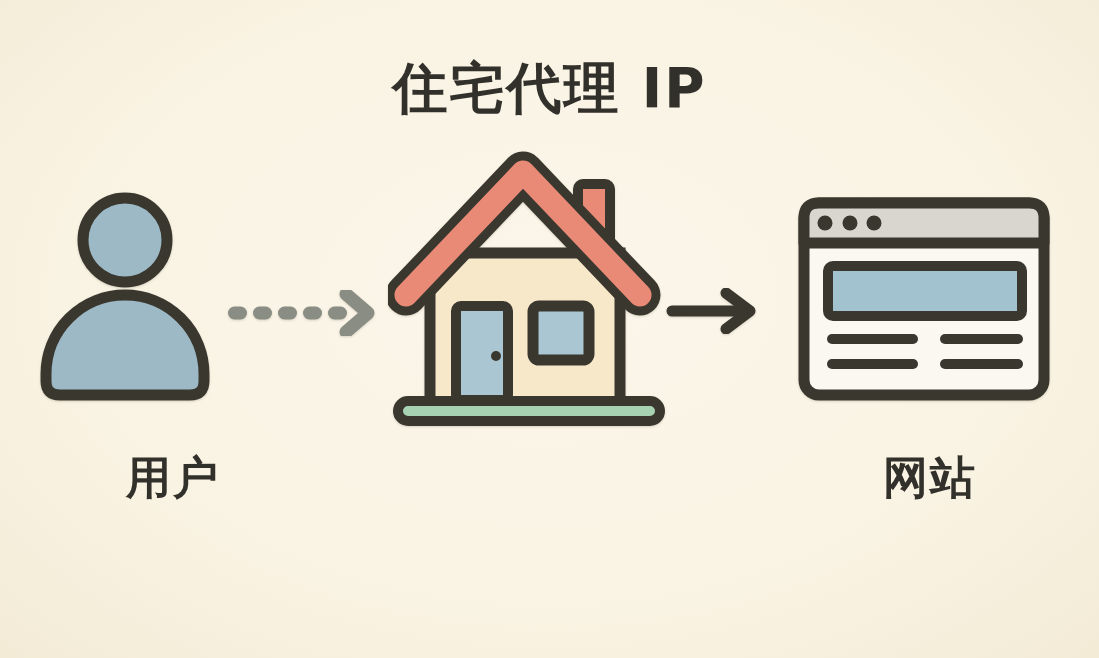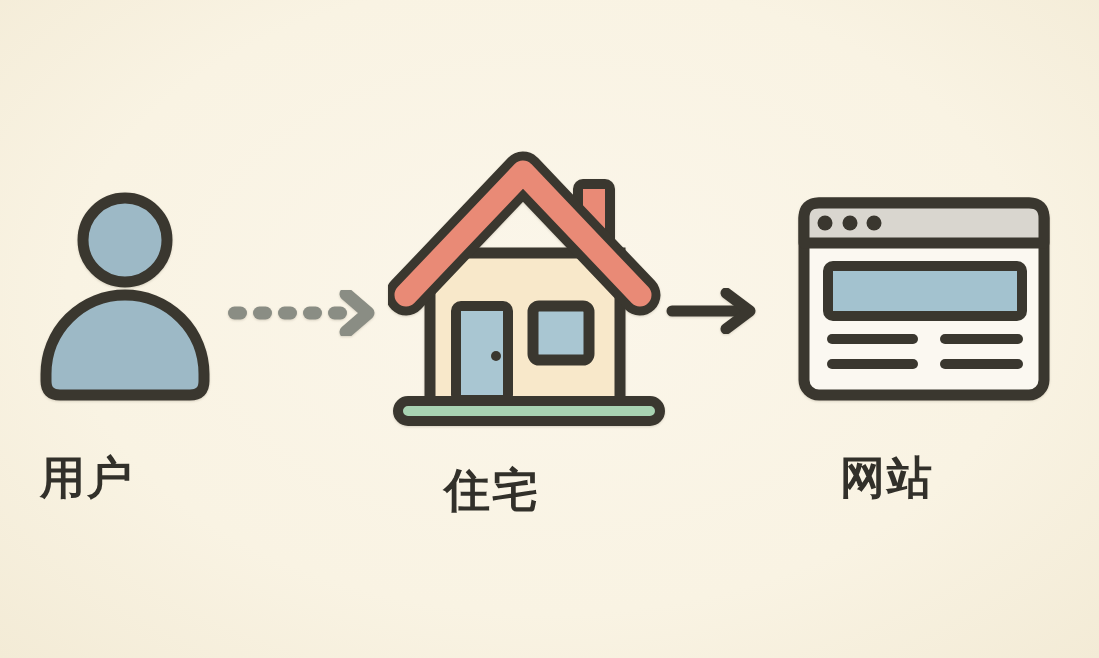--- a/index.html
+++ b/index.html
@@ -37,36 +37,37 @@
   .icon-solid    { left: 666px; top: 288px; }
   .icon-browser  { left: 798px; top: 197px; }
   .node-label {
     position: absolute;
     font-weight: 700;
     color: var(--text);
     letter-spacing: 2px;
   }
   .label-user {
     left: 40px; top: 448px; width: 180px;
-    text-align: left; font-size: 45px;
+    text-align: right; font-size: 45px;
   }
   .label-proxy {
     left: 444px; top: 453px;
     text-align: left; font-size: 46px; line-height: 74px;
   }
   .label-website {
     left: 840px; top: 448px; width: 180px;
-    font-size: 45px;
+    text-align: center; font-size: 45px;
   }
 </style>
 </head>
 <body>
 
 <div class="canvas">
 
+  <div class="title">住宅代理 IP</div>
 
   <svg class="icon icon-user" width="178" height="220" viewBox="0 0 178 220" aria-hidden="true">
     <circle cx="89" cy="54" r="42" style="fill:var(--user-fill); stroke:var(--outline); stroke-width:11;"></circle>
     <path d="M24 209 L154 209 Q168 209 168 195 L168 188 A79 79 0 0 0 10 188 L10 195 Q10 209 24 209 Z" style="fill:var(--user-fill); stroke:var(--outline); stroke-width:11; stroke-linejoin:round;"></path>
   </svg>
 
   <svg class="icon icon-dashed" width="150" height="46" viewBox="0 0 150 46" aria-hidden="true">
     <g style="fill:var(--dashed-arrow);">
       <rect x="2" y="16.5" width="19" height="13" rx="6.5"></rect>
       <rect x="27" y="16.5" width="19" height="13" rx="6.5"></rect>
@@ -117,18 +118,17 @@
       <line x1="34" y1="142" x2="115" y2="142"></line>
       <line x1="147" y1="142" x2="220" y2="142"></line>
       <line x1="34" y1="167" x2="115" y2="167"></line>
       <line x1="147" y1="167" x2="220" y2="167"></line>
     </g>
   </svg>
 
   <div class="node-label label-user">用户</div>
 
   <div class="node-label label-proxy">
-    <div>住宅</div>
   </div>
 
   <div class="node-label label-website">网站</div>
 
 </div>
 
 </body></html>

